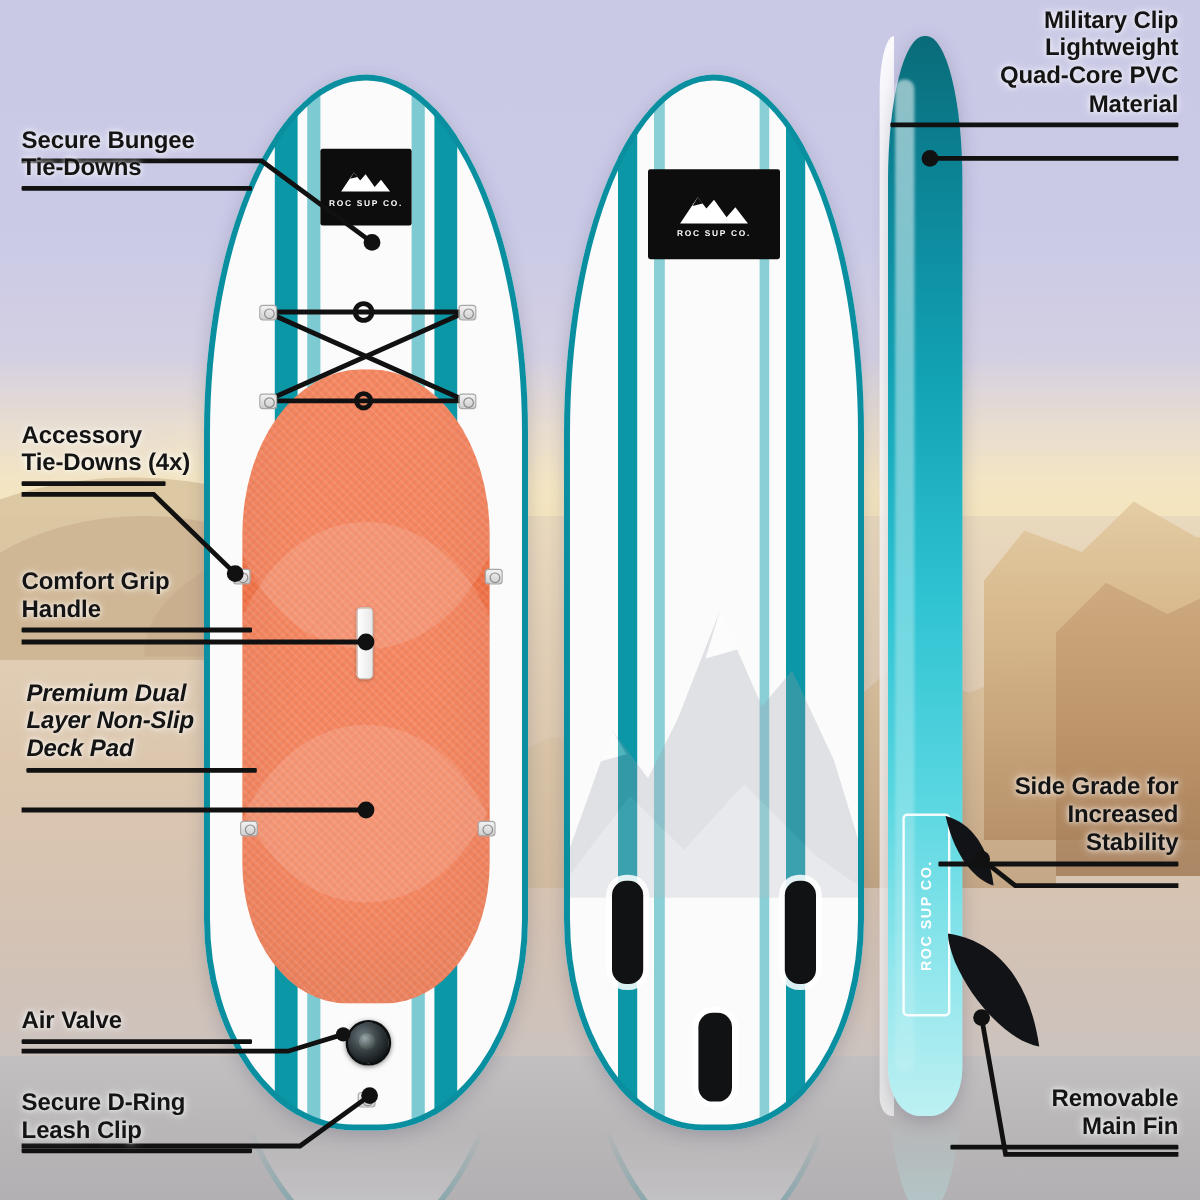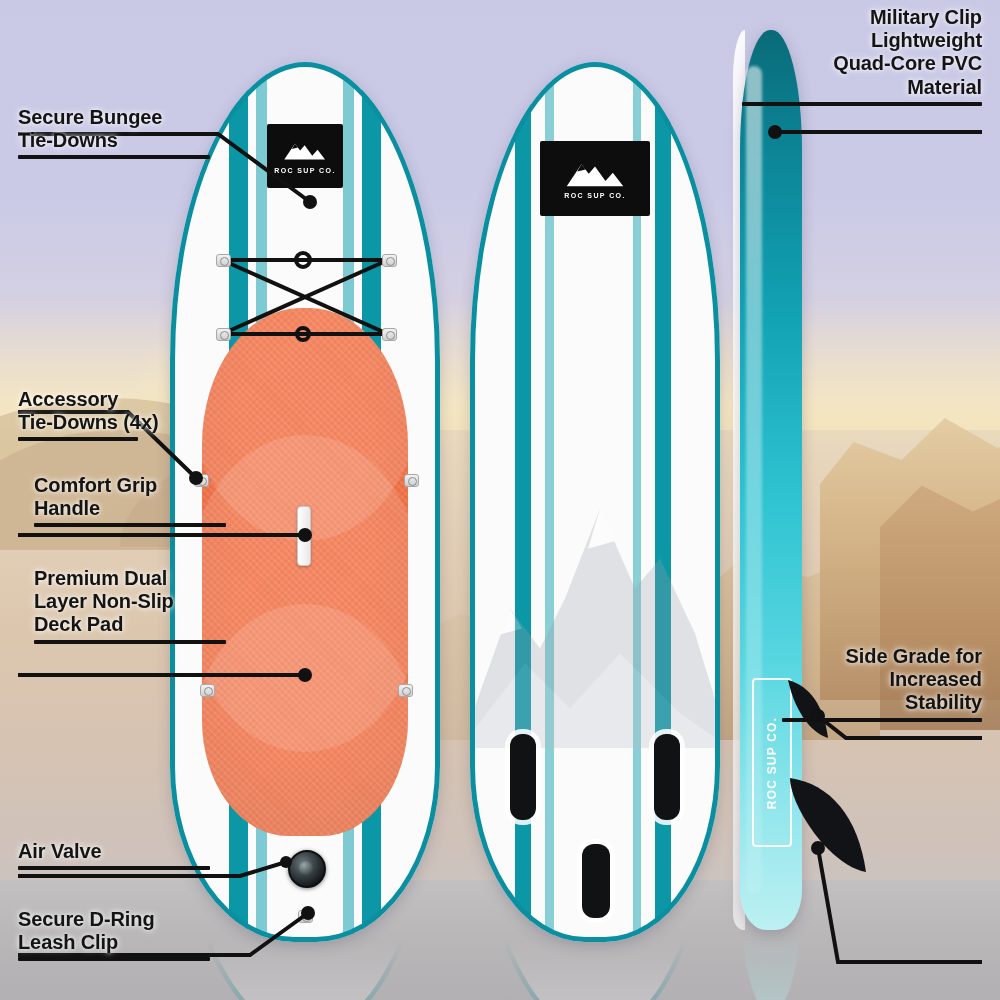--- a/index.html
+++ b/index.html
@@ -365,33 +365,33 @@
     <path d="M982 962 L838 962 L818 848"></path>
     <circle cx="818" cy="848" r="7"></circle>
   </svg>
 
   <div class="callout left" style="left:18px;top:70px;width:210px;margin-top:36px;">
     <div class="ctext">Secure Bungee
 Tie-Downs</div>
     <div class="underline" style="width:192px;"></div>
   </div>
 
-  <div class="callout left" style="left:18px;top:352px;width:230px;margin-top:36px;">
+  <div class="callout left" style="left:18px;top:352px;width:230px;">
     <div class="ctext">Accessory
 Tie-Downs (4x)</div>
     <div class="underline" style="width:120px;"></div>
   </div>
 
-  <div class="callout left" style="left:18px;top:474px;width:210px;margin-left:16px;">
+  <div class="callout left" style="left:18px;top:474px;width:210px;">
     <div class="ctext">Comfort Grip
 Handle</div>
     <div class="underline" style="width:192px;"></div>
   </div>
 
-  <div class="callout left" style="left:34px;top:567px;width:215px;">
+  <div class="callout left" style="left:22px;top:567px;width:215px;font-style:italic;">
     <div class="ctext">Premium Dual
 Layer Non-Slip
 Deck Pad</div>
     <div class="underline" style="width:192px;"></div>
   </div>
 
   <div class="callout left" style="left:18px;top:908px;width:210px;">
     <div class="ctext">Secure D-Ring
 Leash Clip</div>
     <div class="underline" style="width:192px;"></div>
@@ -410,14 +410,19 @@
     <div class="underline" style="width:240px;margin-left:auto;"></div>
   </div>
 
   <div class="callout right" style="left:782px;top:645px;width:200px;">
     <div class="ctext">Side Grade for
 Increased
 Stability</div>
     <div class="underline" style="width:200px;margin-left:auto;"></div>
   </div>
 
+  <div class="callout right" style="left:792px;top:905px;width:190px;">
+    <div class="ctext">Removable
+Main Fin</div>
+    <div class="underline" style="width:190px;margin-left:auto;"></div>
+  </div>
 
 </div>
 
 </body></html>

